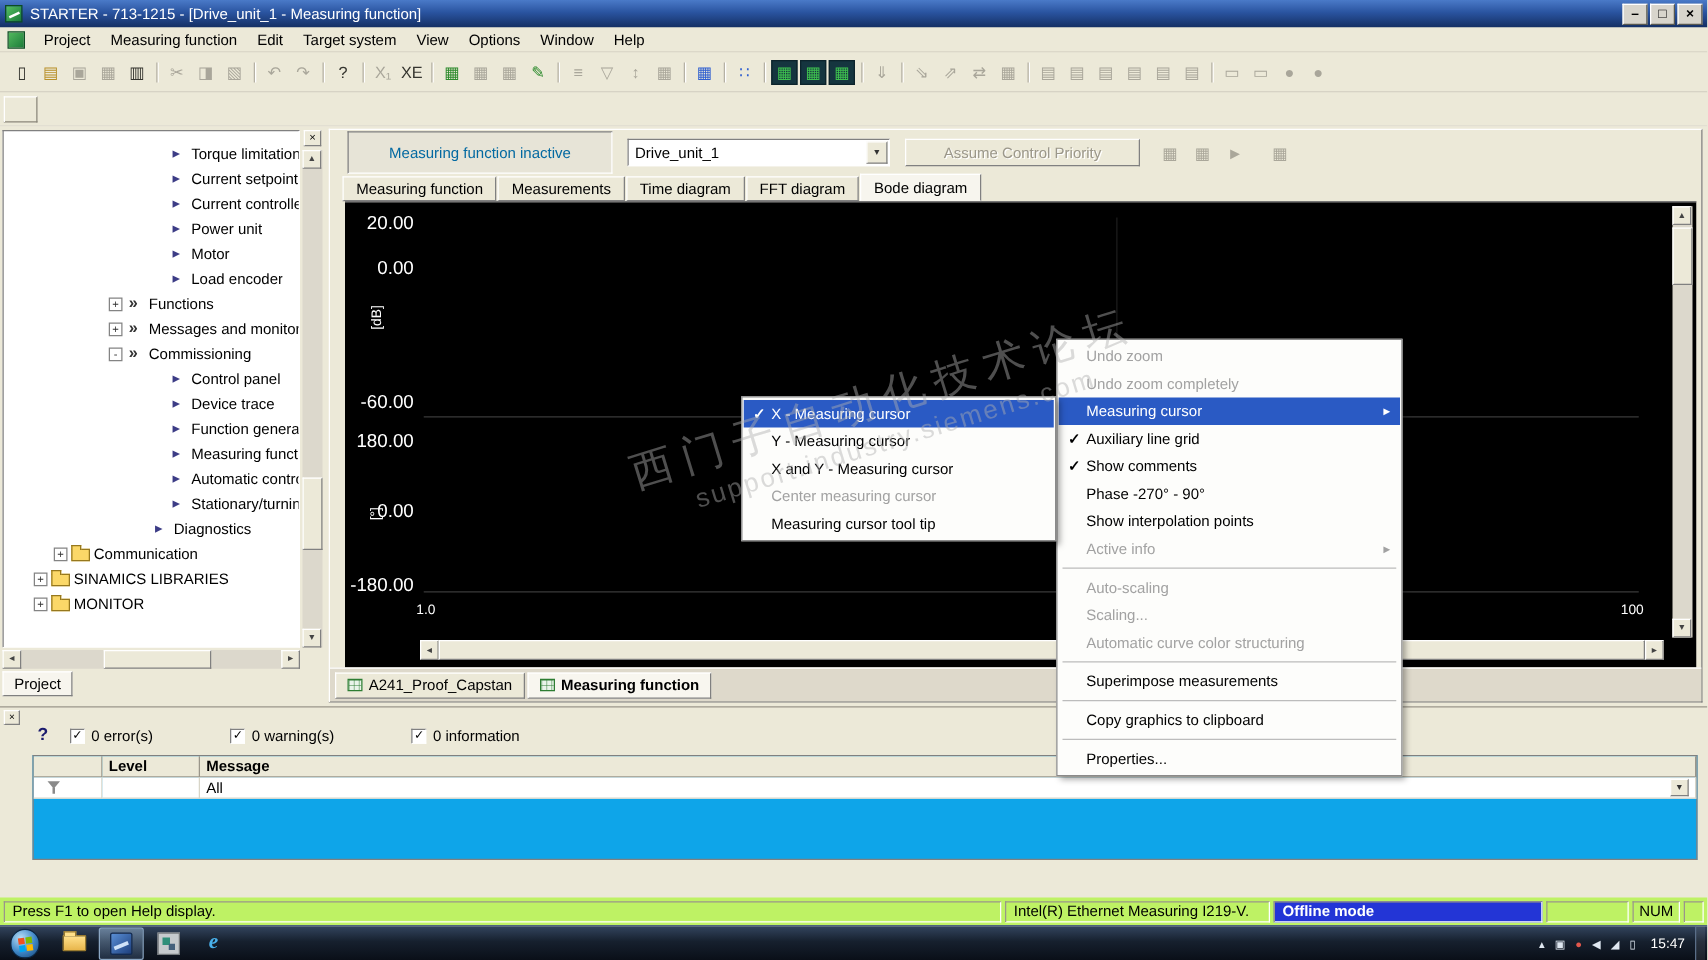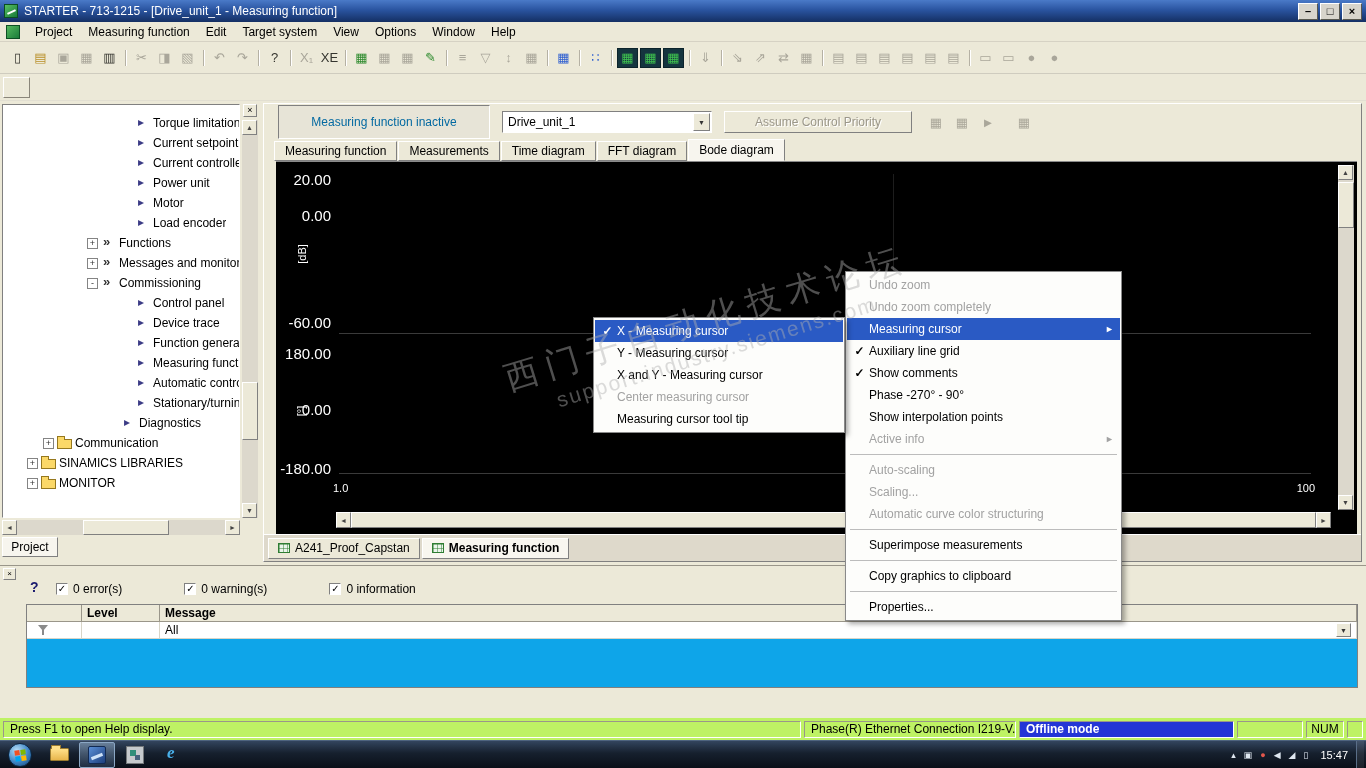--- a/index.html
+++ b/index.html
@@ -742,21 +742,21 @@
           <span data-name="message-filter-value">All</span>
           <span class="filterdrop" data-name="chevron-down-icon">▼</span>
         </span>
       </div>
     </div>
 
   </div>
 
   <div class="statusbar" data-name="status-bar">
     <span class="pane pane-help" data-name="status-help-text">Press F1 to open Help display.</span>
-    <span class="pane pane-net" data-name="network-status">Phase(R) Ethernet Connection I219-V.</span>
+    <span class="pane pane-net" data-name="network-status">Intel(R) Ethernet Measuring I219-V.</span>
     <span class="pane pane-mode" data-name="offline-mode-badge">Offline mode</span>
     <span class="pane pane-gap" data-name="status-spacer-pane"></span>
     <span class="pane pane-num" data-name="num-lock-indicator">NUM</span>
     <span class="pane pane-end" data-name="status-end-pane"></span>
   </div>
 
   <div class="taskbar" data-name="windows-taskbar">
     <span class="orb" data-name="start-button">
         <span class="orbflag" data-name="windows-flag-icon">
           <i></i>

